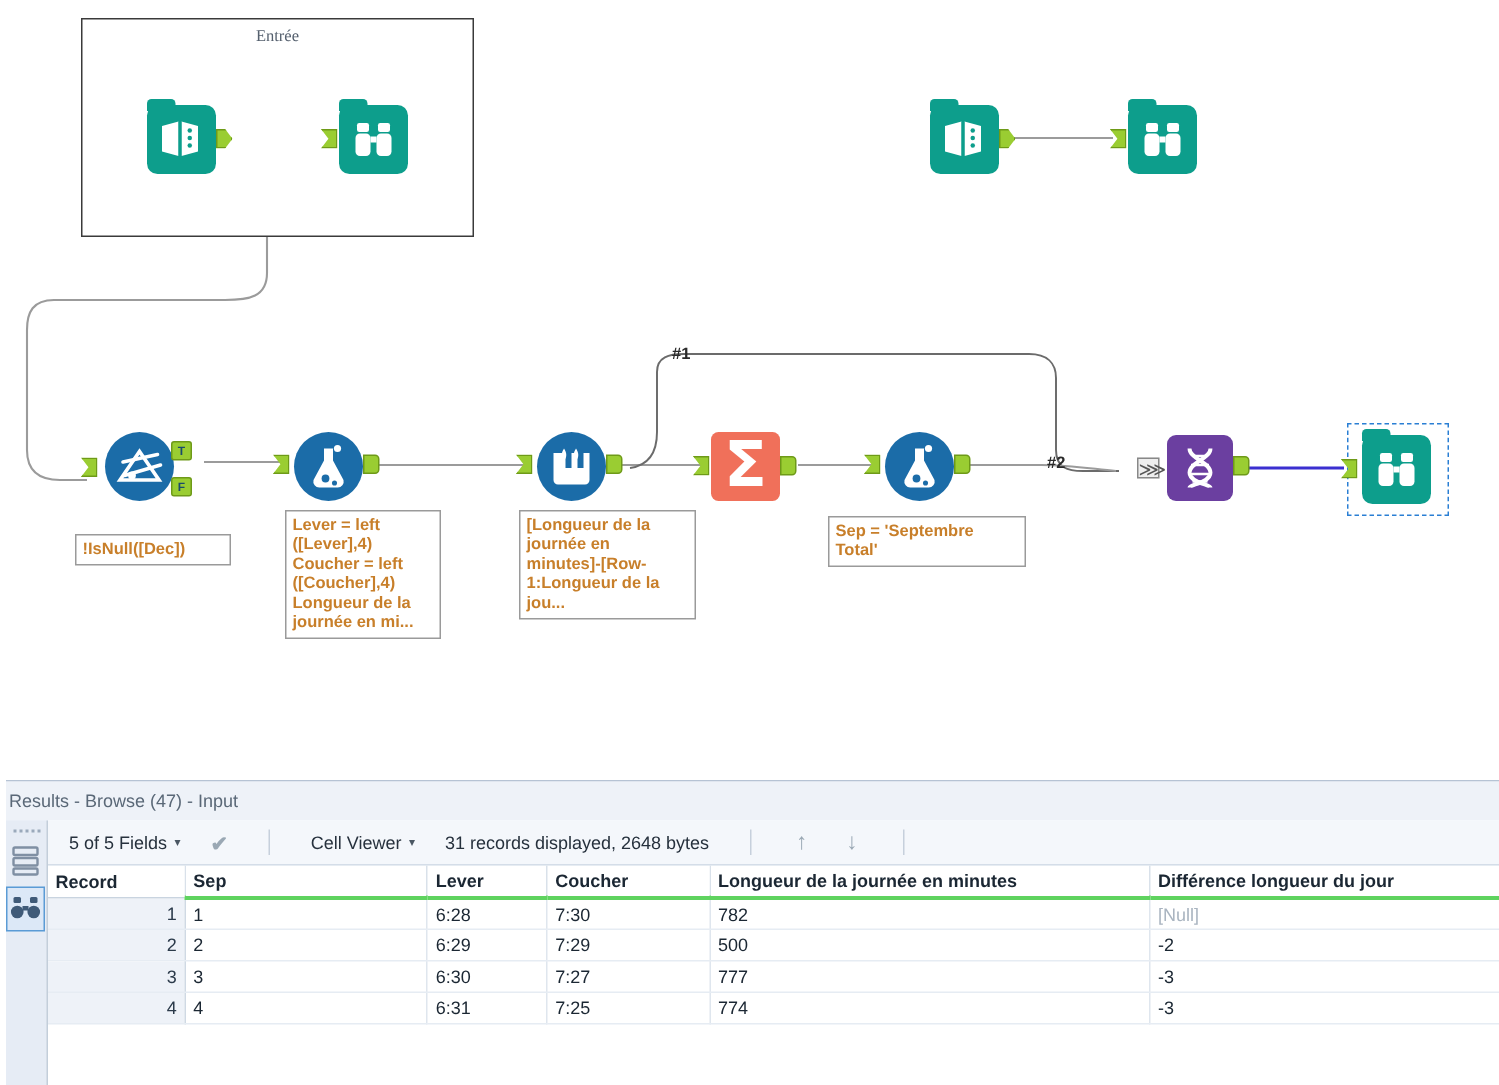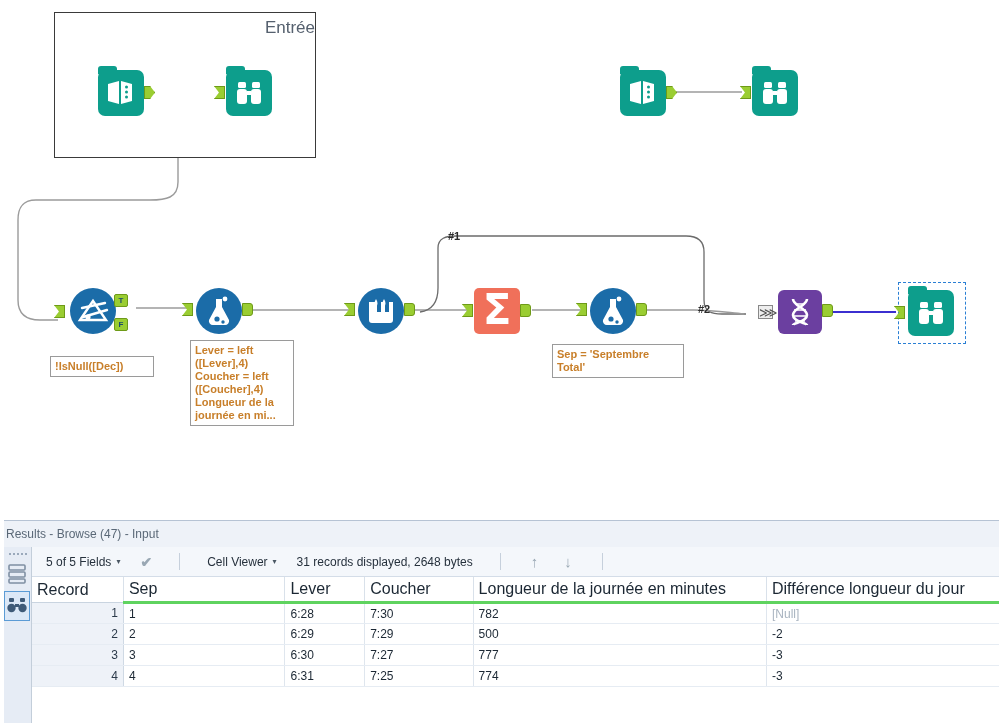--- a/index.html
+++ b/index.html
@@ -21,23 +21,23 @@
   #wires { position: absolute; left: 0; top: 0; width: 999px; height: 520px; pointer-events: none; }
 
   
   .tool-container {
     position: absolute;
     border: 1px solid #3a3a3a;
     background: #ffffff;
   }
   .tc-title {
     position: absolute; top: 5px; left: 0; width: 100%;
-    text-align: right;
-    font-size: 17px; color: #55606e;
-    font-family: Liberation Sans, sans-serif;
+    text-align: center;
+    font-size: 11px; color: #55606e;
+    font-family: Liberation Serif, serif;
   }
 
   
   .node { position: absolute; }
 
   
   .sq-tool {
     width: 46px; height: 46px;
     background: #0d9e8c;
     border-radius: 7px;
@@ -190,28 +190,28 @@
   .tb-check { color: #9aa8b4; font-size: 14px; font-weight: bold; }
   .tb-arrow { color: #9aa8b4; font-size: 15px; padding: 0 3px; }
 
   table.grid {
     width: 100%; border-collapse: collapse;
     font-size: 12px; color: #1b2733;
     table-layout: fixed;
   }
   table.grid th {
     text-align: left;
-    font-weight: normal;
+    font-weight: bold;
     padding: 3px 5px;
     background: #ffffff;
     border-right: 1px solid #d9e1ea;
     border-bottom: 3px solid #5fd35f;
     position: relative;
     height: 21px;
-    font-size: 16px;
+    font-size: 12px;
     white-space: nowrap;
     overflow: hidden;
     margin-left: 26px;
   }
   table.grid th.rec {
     border-bottom: 1px solid #c9d4e0;
     background: #ffffff;
   }
   table.grid th.amber::after {
     content: ""; position: absolute;
@@ -359,20 +359,21 @@
     <div class="circ-tool">
       <svg width="32" height="30" viewBox="0 0 32 30">
         <path d="M4,6 L4,24 A3,3 0 0 0 7,27 L25,27 A3,3 0 0 0 28,24 L28,6
                  L24,6 L24,16 L20,16 L20,6 L16,6 L16,16 L12,16 L12,6 Z" fill="#ffffff"></path>
         <path d="M11,3 C9,6 9,9 11,11 C13,9 13,6 11,3 Z" fill="#ffffff"></path>
         <path d="M19,3 C17,6 17,9 19,11 C21,9 21,6 19,3 Z" fill="#ffffff"></path>
       </svg>
     </div>
     <div class="anchor out plain" style="left:46px; top:15px;"></div>
   </div>
+  <div class="annot" style="left:346px; top:340px; width:118px;">[Longueur de la journée en minutes]-[Row-1:Longueur de la jou...</div>
 
   <div class="wire-label" style="left:448px; top:230px;">#1</div>
 
   <div class="node" style="left:474px; top:288px;">
     <div class="anchor in" style="left:-12px; top:16px;"></div>
     <div class="sum-tool">
       <div class="sigma">Σ</div>
     </div>
     <div class="anchor out plain" style="left:46px; top:16px;"></div>
   </div>

